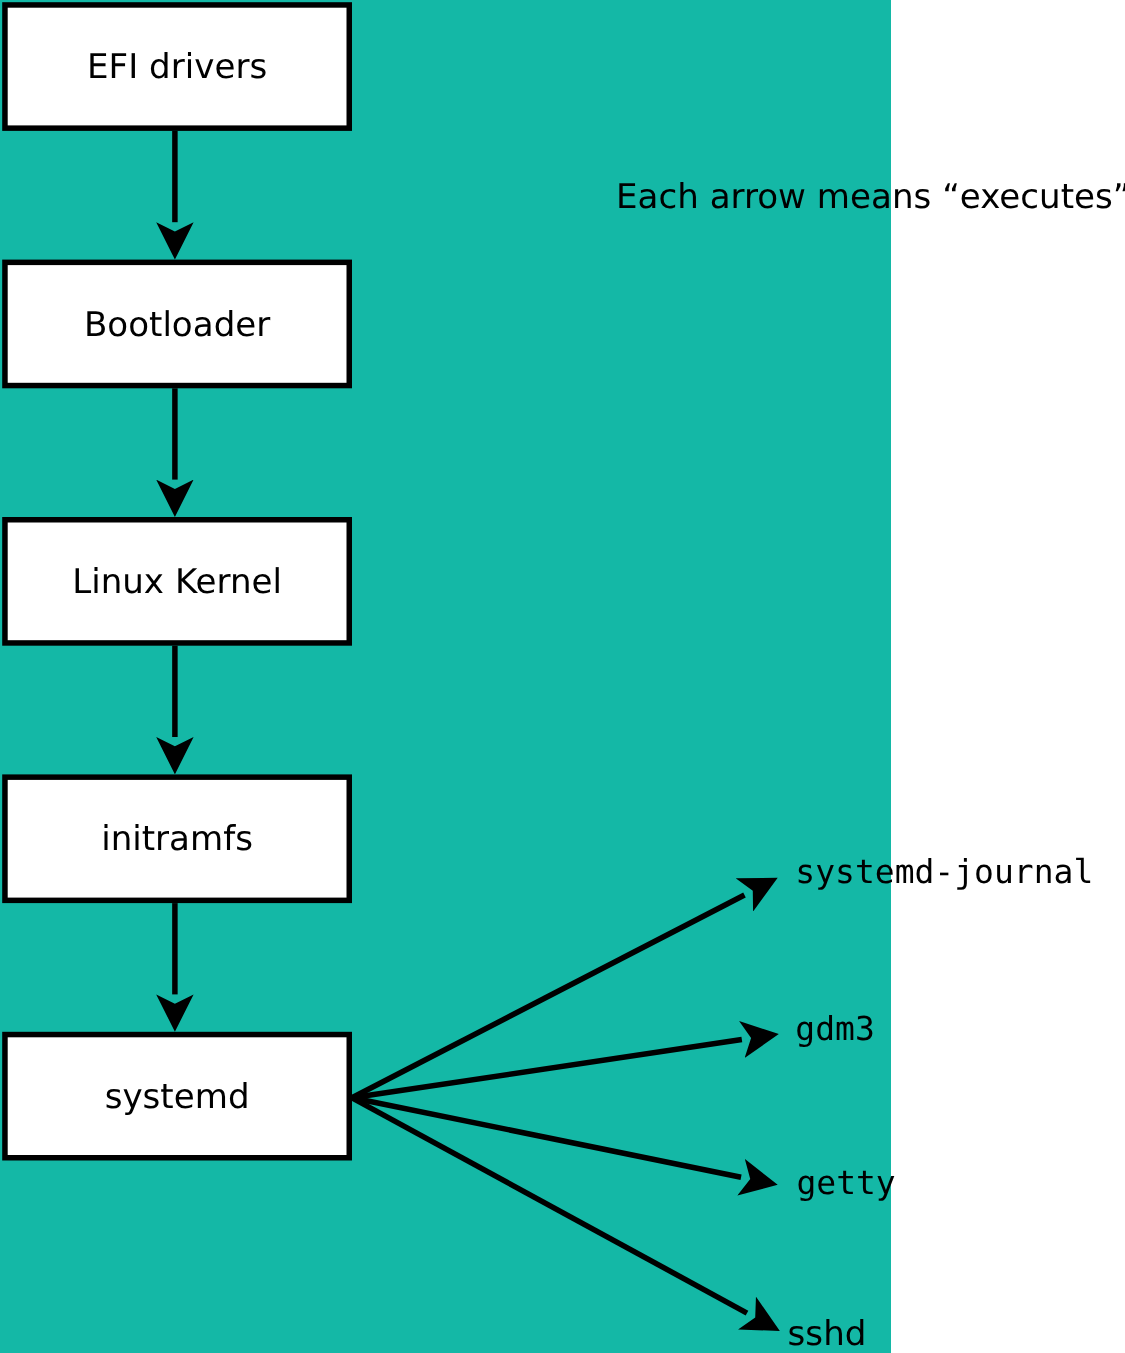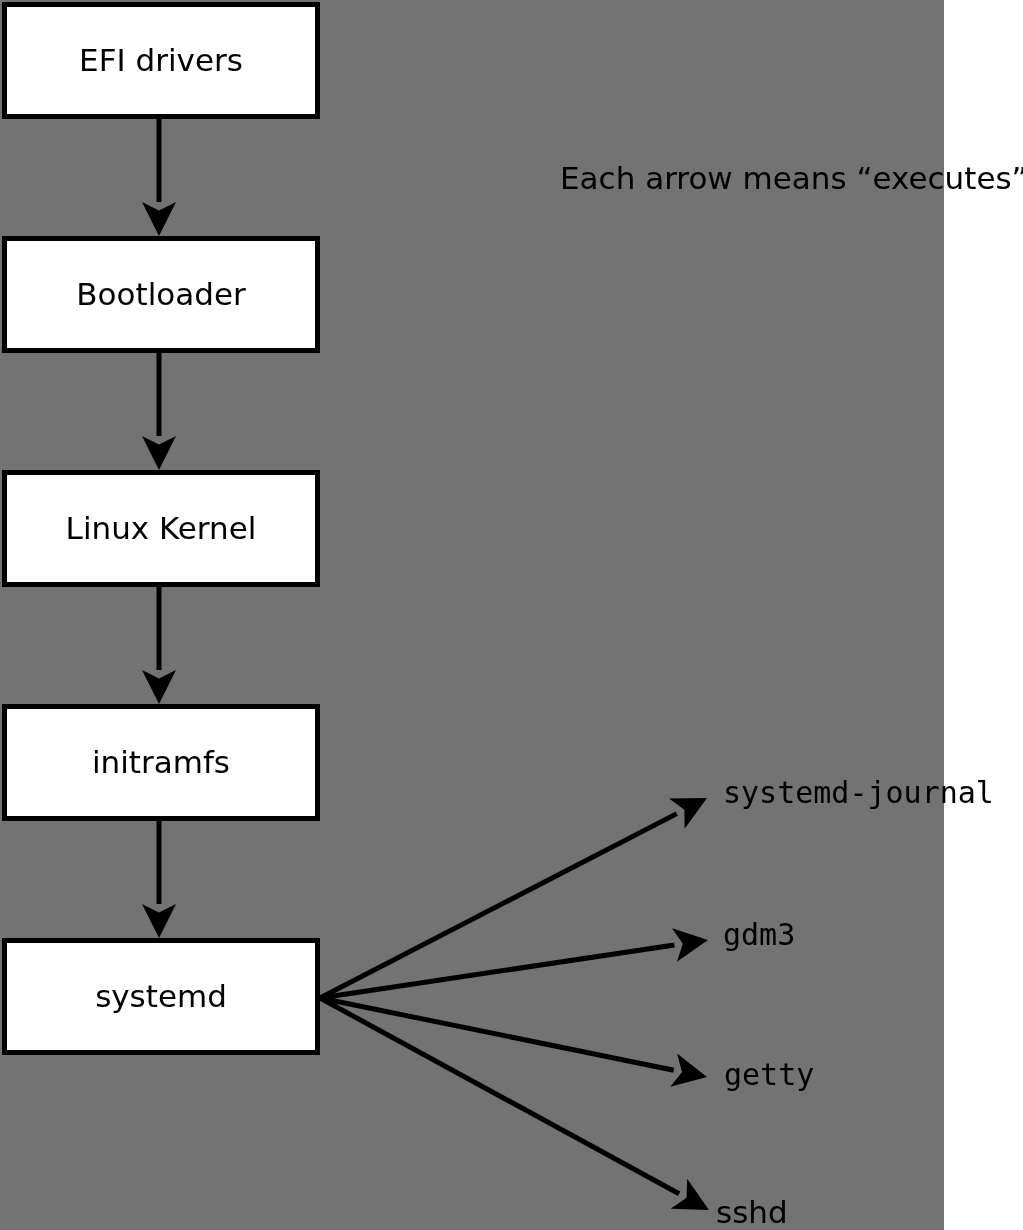--- a/index.html
+++ b/index.html
@@ -6,23 +6,23 @@
     margin: 0;
     padding: 0;
     background: #ffffff;
     width: 1023px;
     height: 1230px;
     overflow: hidden;
     font-family: "DejaVu Sans", sans-serif;
   }
   .stage {
     position: relative;
-    width: 944px;
+    width: 810px;
     height: 1230px;
-    background: #737373;
+    background: #14b8a6;
     text-decoration: underline;
   }
   svg { display: block; }
   .node-rect {
     fill: #ffffff;
     stroke: #000000;
     stroke-width: 5;
   }
   .node-label {
     font-family: "DejaVu Sans", sans-serif;

